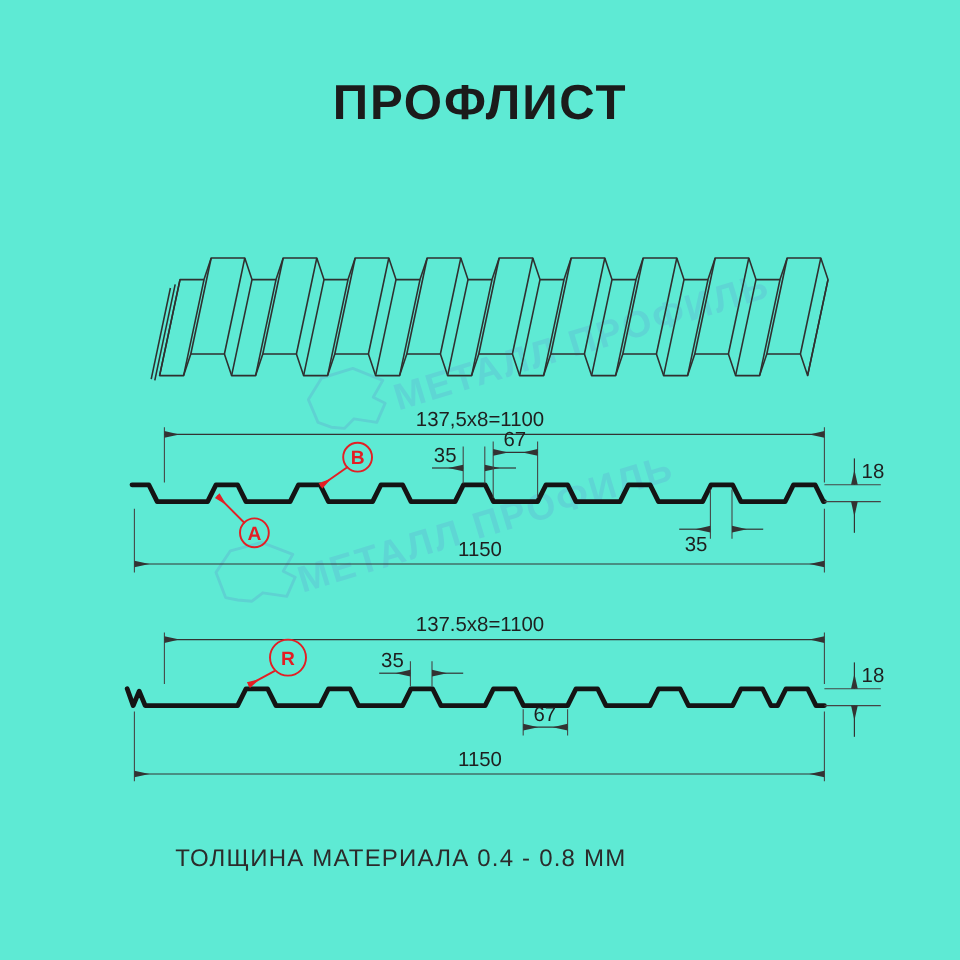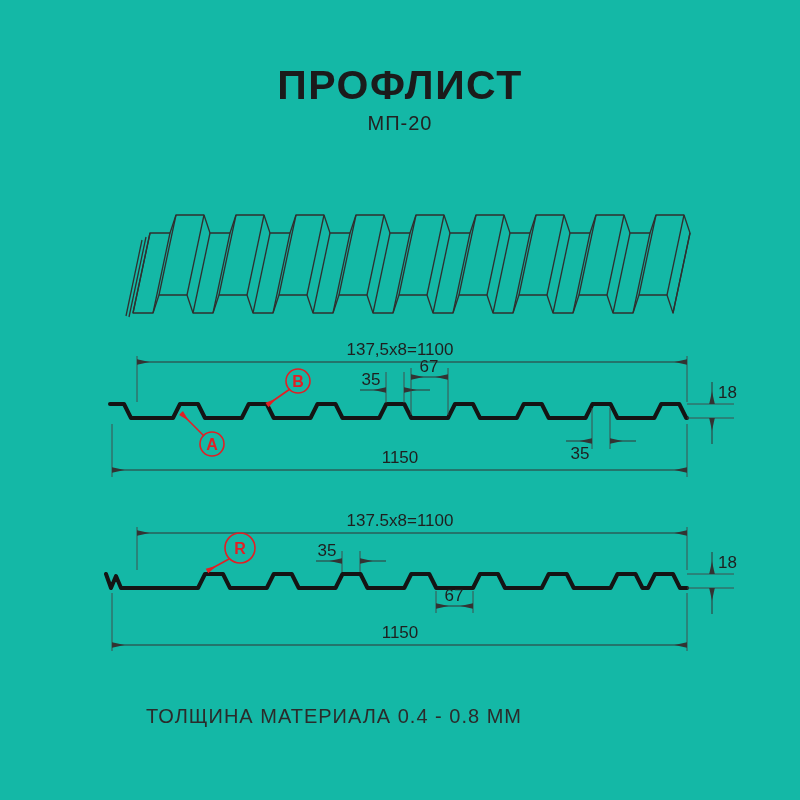--- a/index.html
+++ b/index.html
@@ -1,16 +1,16 @@
 <!DOCTYPE html>
 <html><head>
 <meta charset="utf-8">
 <style>
   html,body{margin:0;padding:0;background:#ffffff;}
-  #stage{position:relative;width:800px;height:800px;background:#14b8a6;overflow:hidden;
+  #stage{position:relative;width:800px;height:800px;background:#5eead4;overflow:hidden;
          font-family:"Liberation Sans", sans-serif;}
   .abs{position:absolute;}
   #title{left:0;top:62px;width:800px;text-align:center;font-size:41px;font-weight:bold;
          letter-spacing:1.5px;color:#1b1b1b;}
   #subtitle{left:0;top:112px;width:800px;text-align:center;font-size:20px;font-weight:500;
          letter-spacing:1px;color:#222;}
   #footer{left:0;top:705px;width:668px;text-align:center;font-size:20px;font-weight:500;
          letter-spacing:1px;color:#2b2b2b;}
   svg{position:absolute;left:0;top:0;}
   .wm{mix-blend-mode:darken;pointer-events:none;}
@@ -24,21 +24,20 @@
   .wmtxt{fill:#d6d6d6;font-size:31px;font-weight:bold;letter-spacing:2px;
          font-family:"Liberation Sans",sans-serif;}
   .wmlogo{stroke:#d2d2d2;stroke-width:2.4;fill:none;stroke-linejoin:round;}
 </style>
 </head>
 <body>
 
 <div id="stage">
 
   <div id="title" class="abs">ПРОФЛИСТ</div>
-  <div id="subtitle" class="abs">МП-20</div>
 
   <svg id="sheet" width="800" height="800" viewBox="0 0 800 800">
     <path id="sheet-body" fill="#ffffff" class="sheetln" d="M150,233 L170,233 L176,215 L204,215 L210,233 L230,233 L236,215 L264,215 L270,233 L290,233 L296,215 L324,215 L330,233 L350,233 L356,215 L384,215 L390,233 L410,233 L416,215 L444,215 L450,233 L470,233 L476,215 L504,215 L510,233 L530,233 L536,215 L564,215 L570,233 L590,233 L596,215 L624,215 L630,233 L650,233 L656,215 L684,215 L690,233 L673.0,313 L667.0,295 L639.0,295 L633.0,313 L613.0,313 L607.0,295 L579.0,295 L573.0,313 L553.0,313 L547.0,295 L519.0,295 L513.0,313 L493.0,313 L487.0,295 L459.0,295 L453.0,313 L433.0,313 L427.0,295 L399.0,295 L393.0,313 L373.0,313 L367.0,295 L339.0,295 L333.0,313 L313.0,313 L307.0,295 L279.0,295 L273.0,313 L253.0,313 L247.0,295 L219.0,295 L213.0,313 L193.0,313 L187.0,295 L159.0,295 L153.0,313 L133.0,313 Z"></path>
     <g id="sheet-lines">
         <line x1="150" y1="233" x2="133" y2="313" class="sheetln"></line>
         <line x1="170" y1="233" x2="153" y2="313" class="sheetln"></line>
         <line x1="176" y1="215" x2="159" y2="295" class="sheetln"></line>
         <line x1="204" y1="215" x2="187" y2="295" class="sheetln"></line>
         <line x1="210" y1="233" x2="193" y2="313" class="sheetln"></line>
         <line x1="230" y1="233" x2="213" y2="313" class="sheetln"></line>

